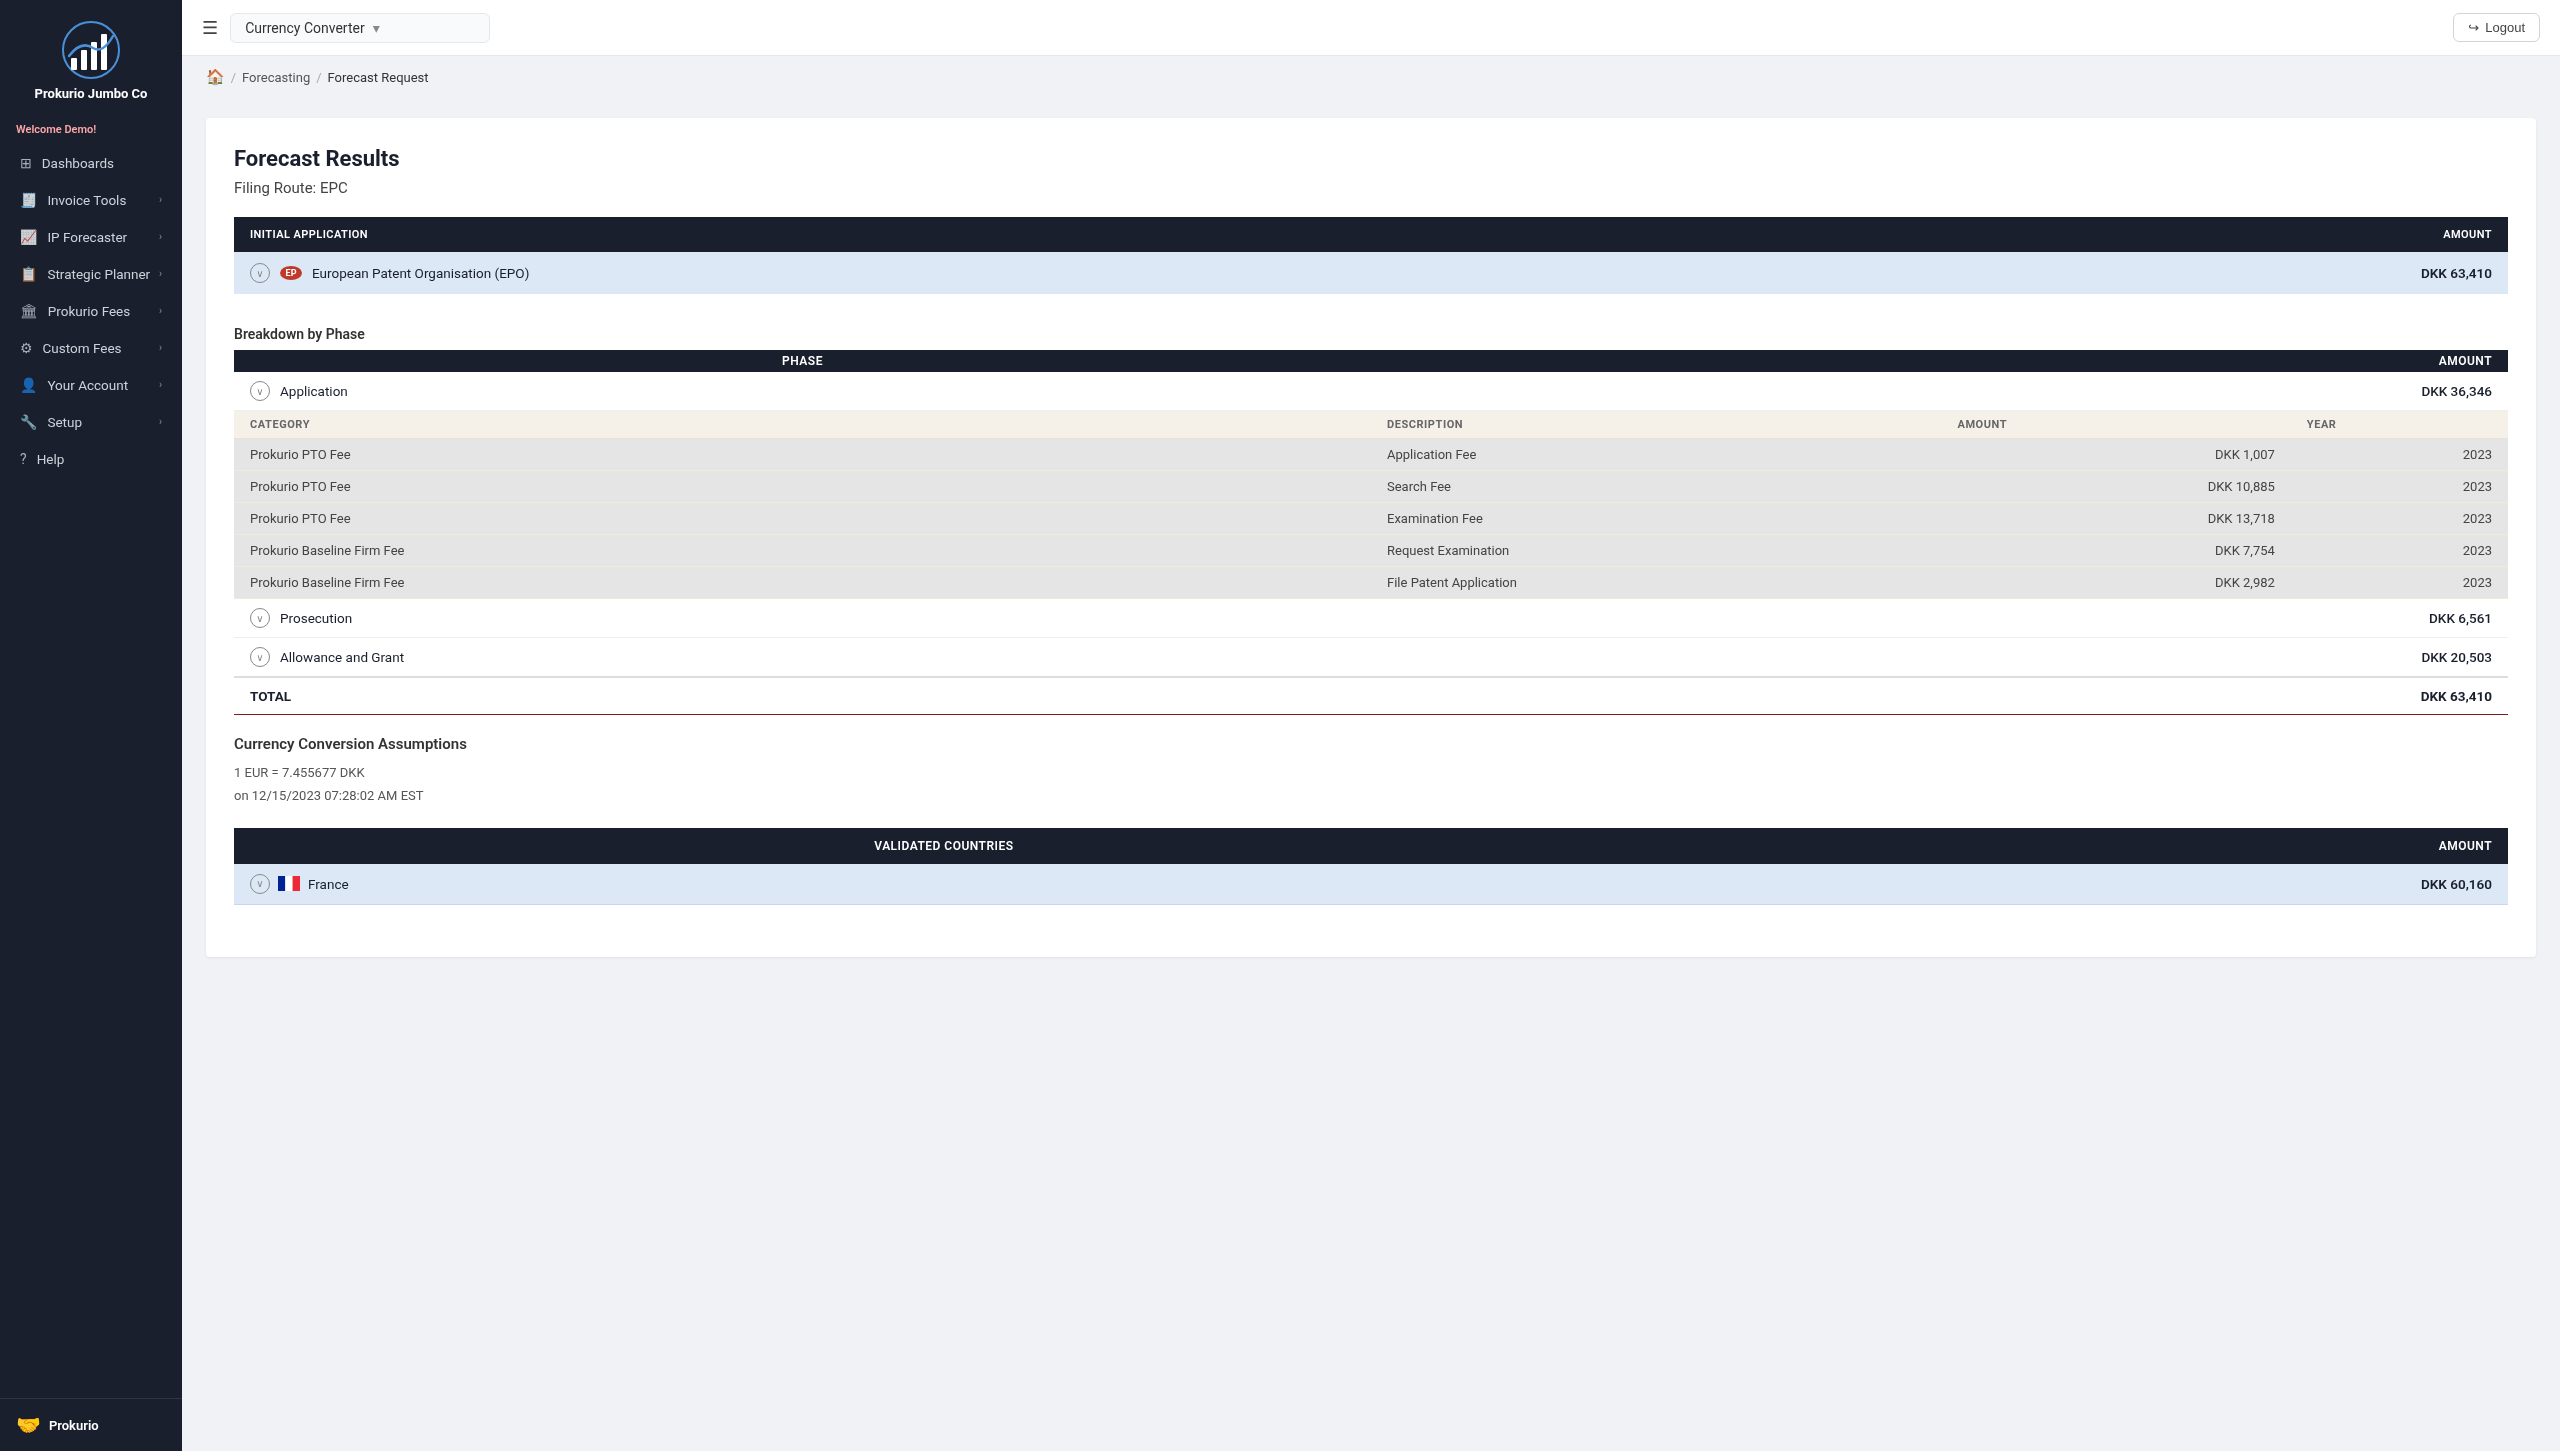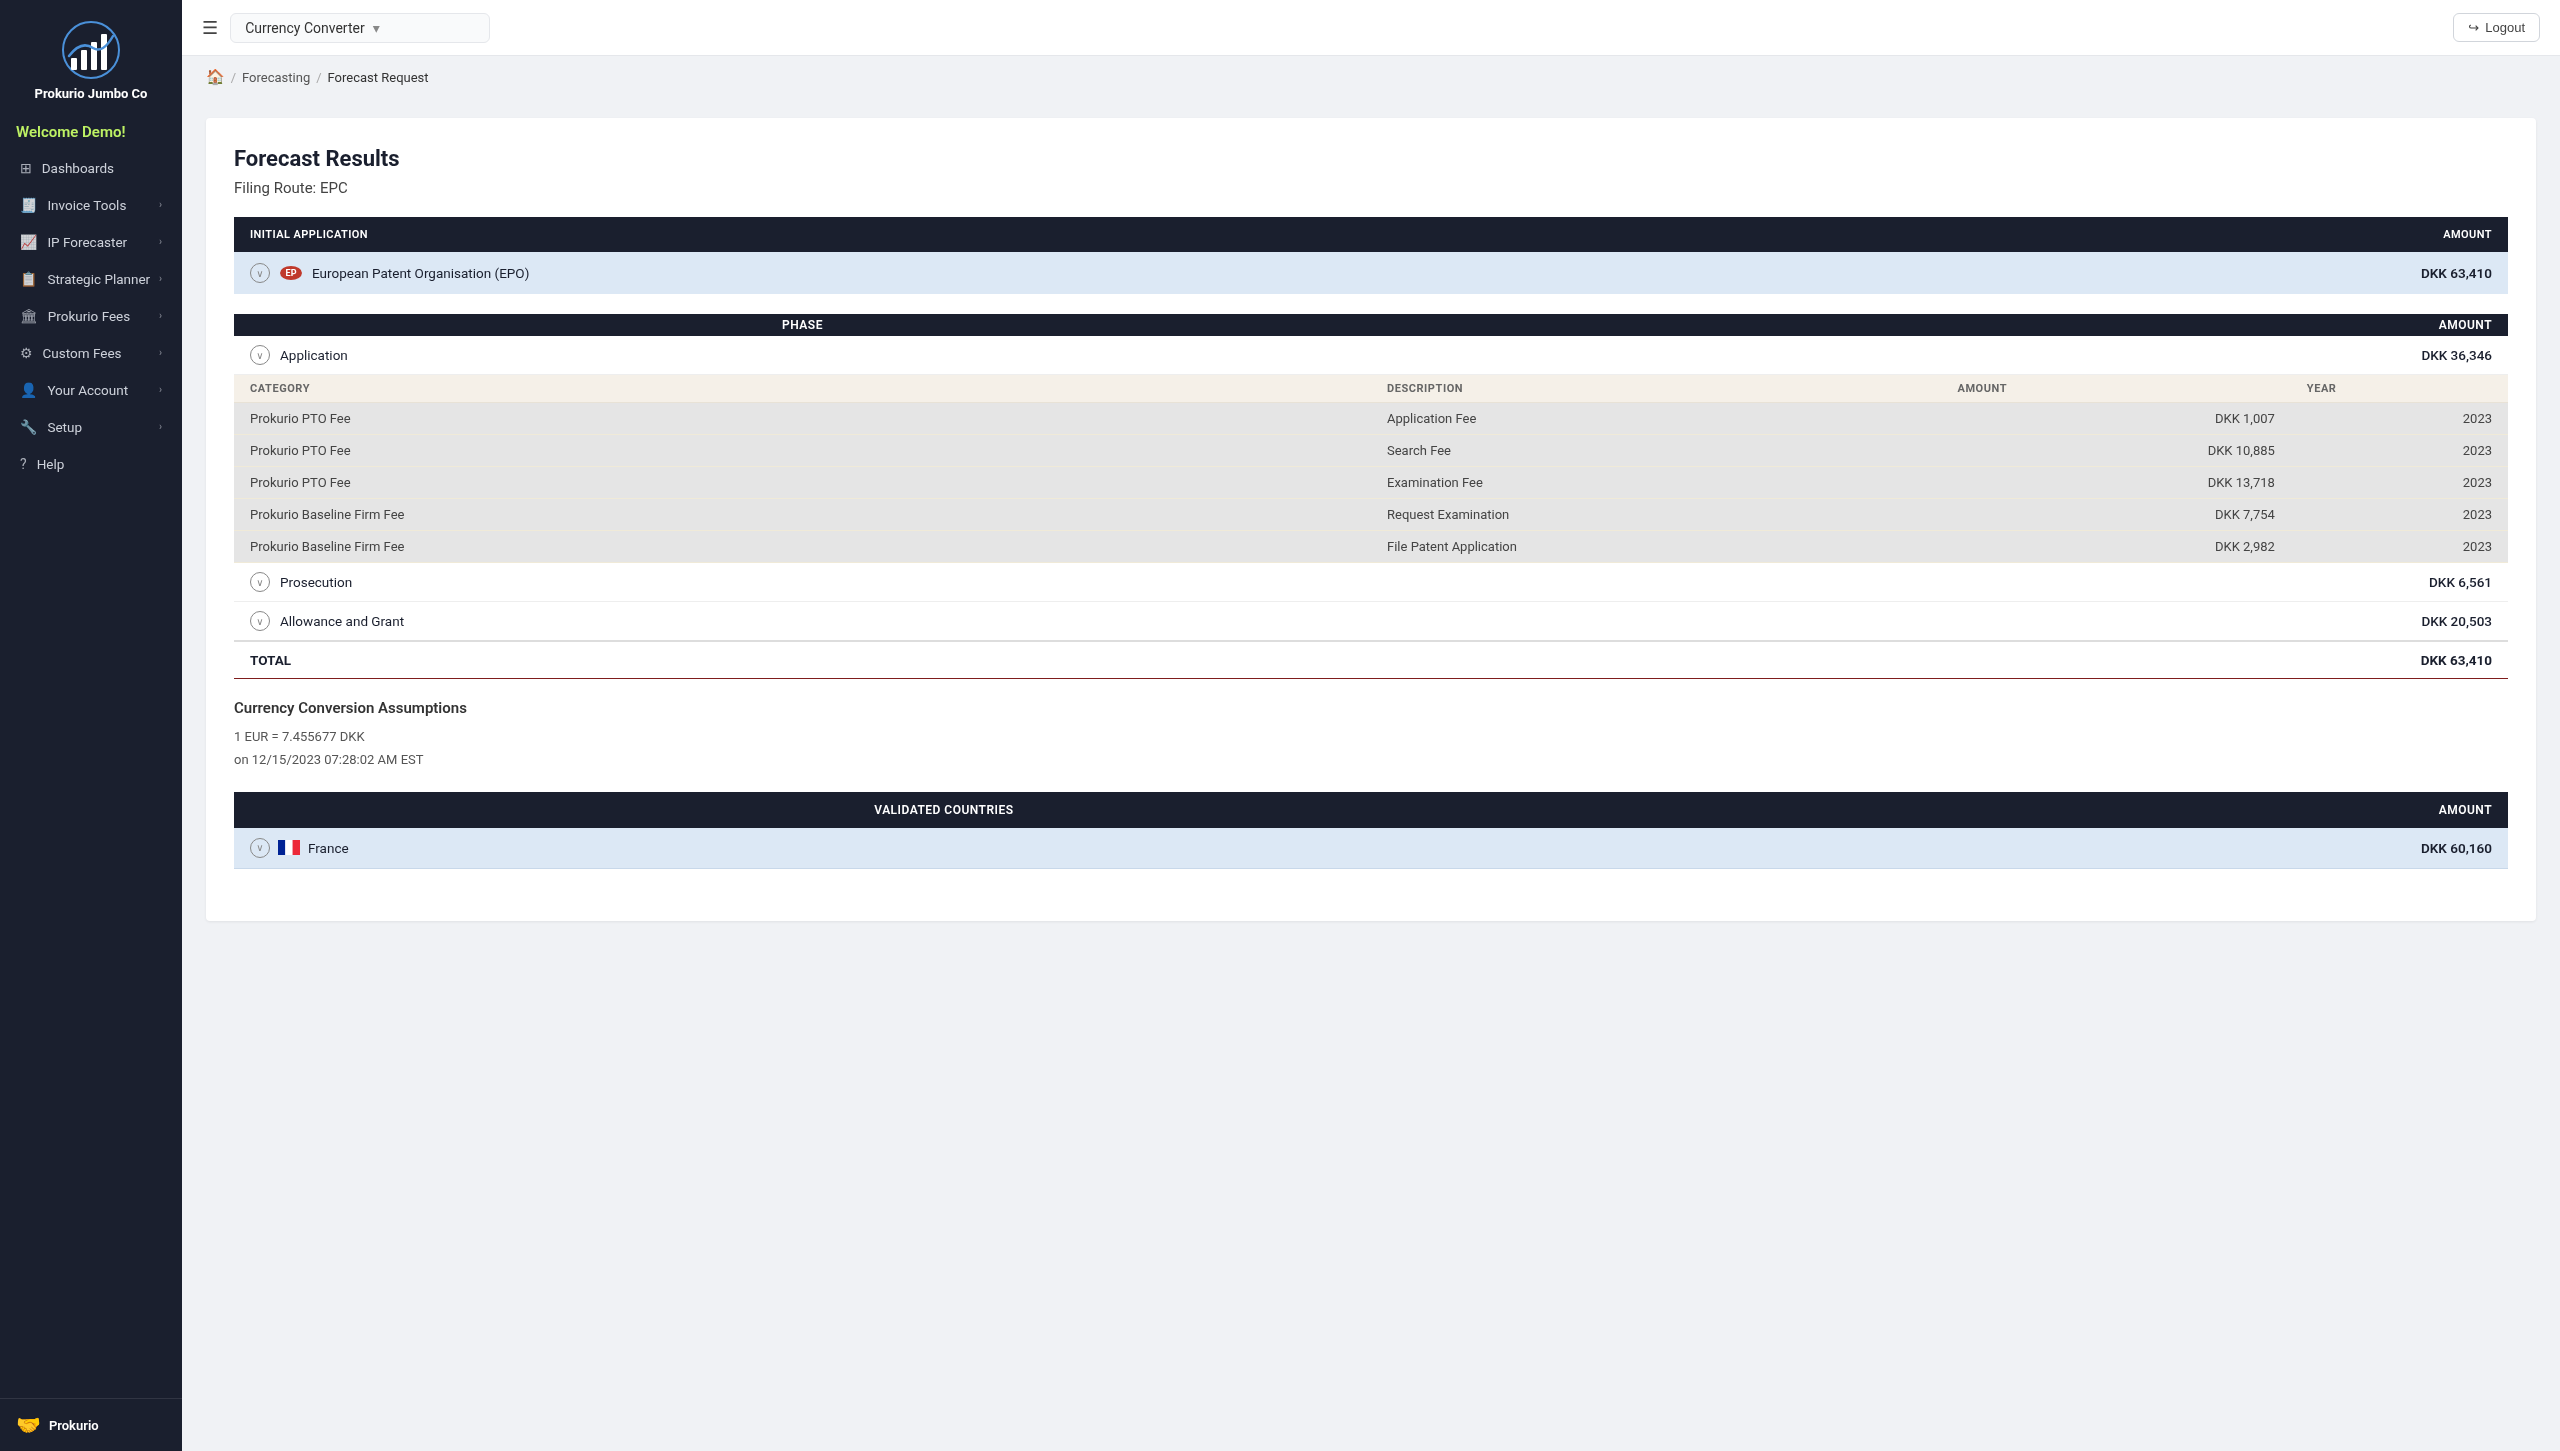--- a/index.html
+++ b/index.html
@@ -27,22 +27,22 @@
       width: 60px; height: 60px;
       margin-bottom: 6px;
     }
     .sidebar-company {
       font-size: 13px;
       font-weight: 700;
       text-align: center;
       line-height: 1.3;
     }
     .sidebar-welcome {
-      color: #bef264;
-      font-size: 15px;
+      color: #fca5a5;
+      font-size: 11px;
       padding: 8px 16px 4px;
       font-weight: 600;
     }
     .sidebar-nav {
       flex: 1;
       padding: 4px 0;
     }
     .sidebar-item {
       display: flex;
       align-items: center;
@@ -452,20 +452,21 @@
                 <span class="toggle-btn">∨</span>
                 <span class="epo-flag">EP</span>
                 <span>European Patent Organisation (EPO)</span>
               </div>
             </td>
             <td class="right">DKK 63,410</td>
           </tr>
         </tbody>
       </table>
 
+      <div class="breakdown-title">Breakdown by Phase</div>
 
       <table class="phase-table">
         <thead class="phase-header-dark">
           <tr>
             <th style="width:50%">PHASE</th>
             <th class="right" colspan="3">AMOUNT</th>
           </tr>
         </thead>
         <tbody>
 

